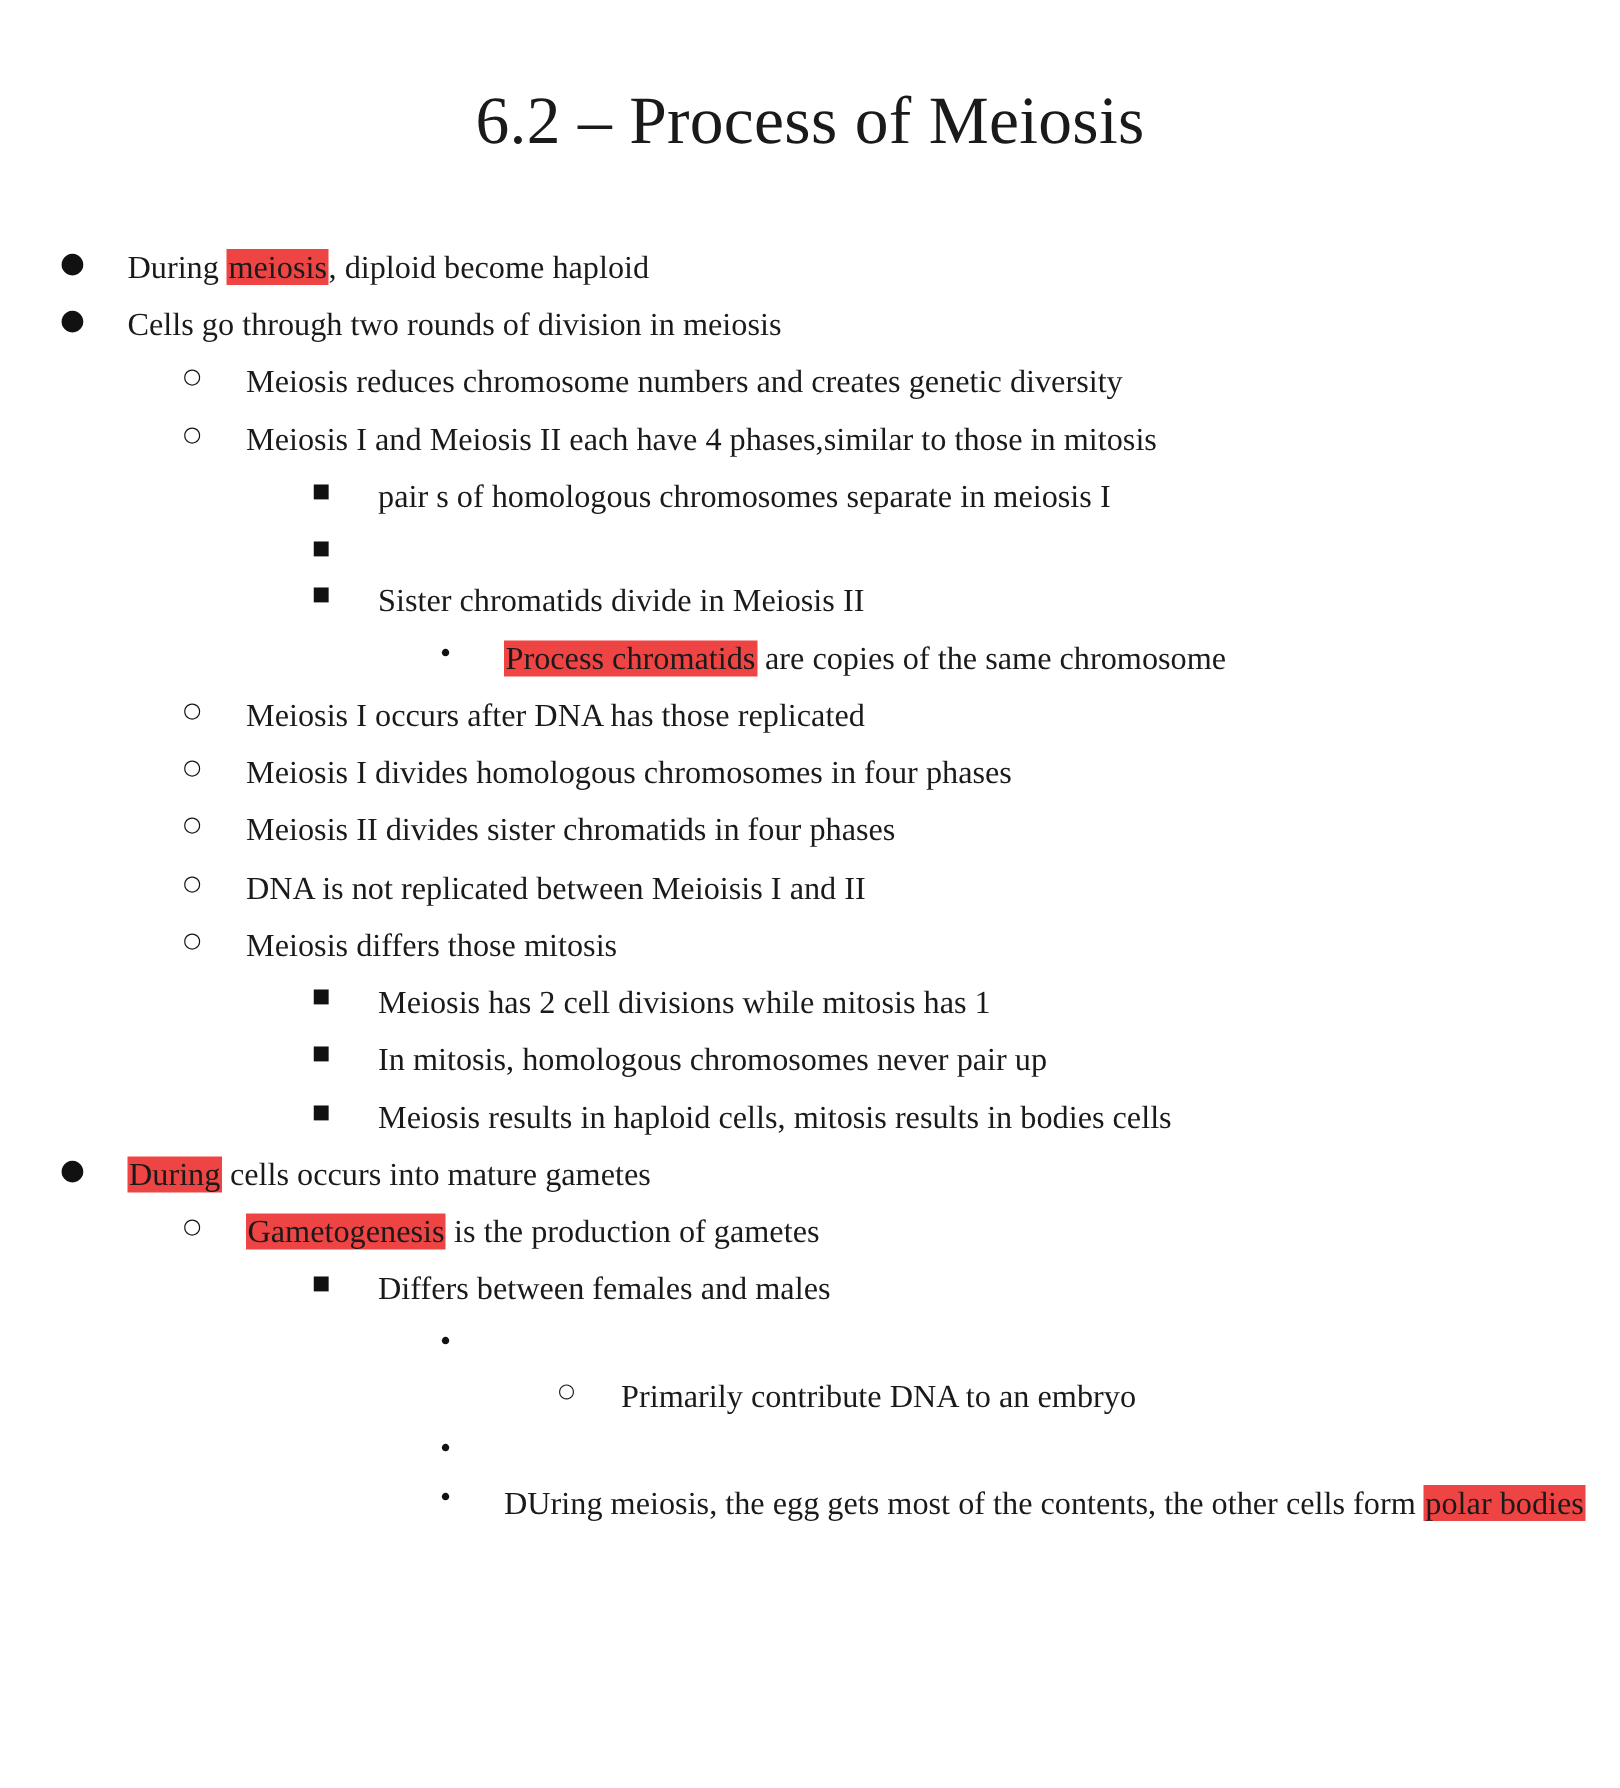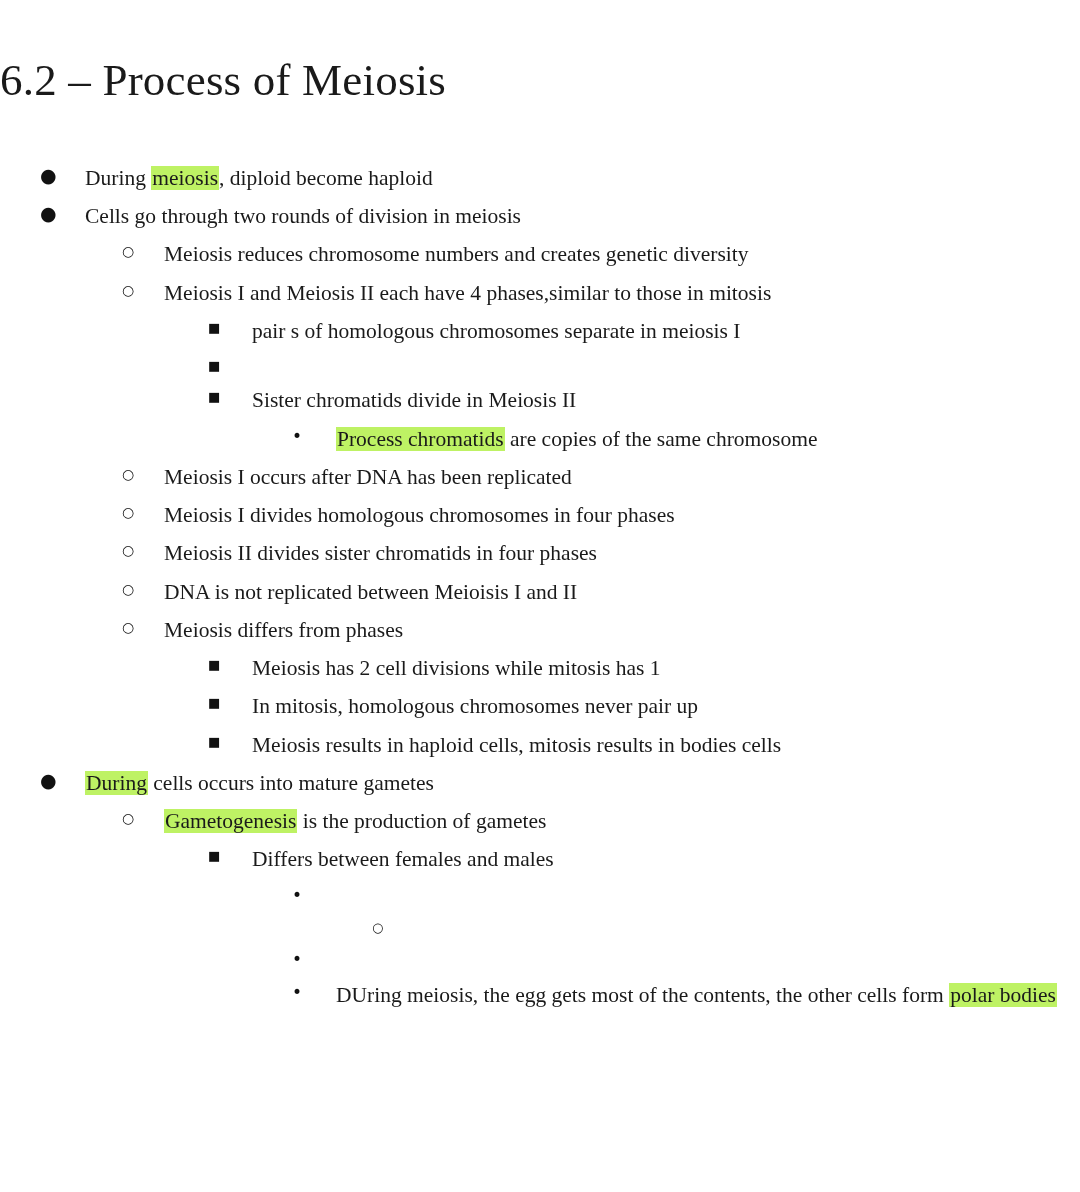--- a/index.html
+++ b/index.html
@@ -15,21 +15,21 @@
     overflow: hidden;
   }
   .page {
     width: 1080px;
     height: 1192px;
     position: relative;
     box-sizing: border-box;
     padding: 0;
   }
   .doc-title {
-    text-align: left;
+    text-align: center;
     font-size: 45px;
     font-weight: 400;
     letter-spacing: 0.2px;
     margin: 55px 0 0 0;
     line-height: 1.15;
     font-family: "Liberation Serif", "DejaVu Serif", serif;
   }
   .outline {
     margin: 52px 0 0 0;
     padding: 0;
@@ -65,21 +65,21 @@
   .lvl5 > .row { padding-left: 372px; }
 
   
   .lvl1 .bullet { width: 45px; font-size: 19px; line-height: 1.72; }
   .lvl2 .bullet { width: 42px; font-size: 14px; line-height: 2.35; }
   .lvl3 .bullet { width: 44px; font-size: 13px; line-height: 2.4; }
   .lvl4 .bullet { width: 44px; font-size: 17px; line-height: 1.95; }
   .lvl5 .bullet { width: 42px; font-size: 13px; line-height: 2.4; }
 
   .hl {
-    background: #bef264;
+    background: #ef4444;
     padding: 0 1px;
   }
 </style>
 </head>
 <body>
 
 <div class="page">
   <h1 class="doc-title">6.2 – Process of Meiosis</h1>
   <ul class="outline" id="outline-root">
       <li class="li lvl1">
@@ -125,21 +125,21 @@
       </li>
       <li class="li lvl4">
         <div class="row">
           <span class="bullet">•</span>
           <span class="txt"><span class="hl">Process chromatids</span><span> are copies of the same chromosome</span></span>
         </div>
       </li>
       <li class="li lvl2">
         <div class="row">
           <span class="bullet">○</span>
-          <span class="txt"><span>Meiosis I occurs after DNA has been replicated</span></span>
+          <span class="txt"><span>Meiosis I occurs after DNA has those replicated</span></span>
         </div>
       </li>
       <li class="li lvl2">
         <div class="row">
           <span class="bullet">○</span>
           <span class="txt"><span>Meiosis I divides homologous chromosomes in four phases</span></span>
         </div>
       </li>
       <li class="li lvl2">
         <div class="row">
@@ -149,21 +149,21 @@
       </li>
       <li class="li lvl2">
         <div class="row">
           <span class="bullet">○</span>
           <span class="txt"><span>DNA is not replicated between Meioisis I and II</span></span>
         </div>
       </li>
       <li class="li lvl2">
         <div class="row">
           <span class="bullet">○</span>
-          <span class="txt"><span>Meiosis differs from phases</span></span>
+          <span class="txt"><span>Meiosis differs those mitosis</span></span>
         </div>
       </li>
       <li class="li lvl3">
         <div class="row">
           <span class="bullet">■</span>
           <span class="txt"><span>Meiosis has 2 cell divisions while mitosis has 1</span></span>
         </div>
       </li>
       <li class="li lvl3">
         <div class="row">
@@ -196,20 +196,21 @@
         </div>
       </li>
       <li class="li lvl4">
         <div class="row">
           <span class="bullet">•</span>
         </div>
       </li>
       <li class="li lvl5">
         <div class="row">
           <span class="bullet">○</span>
+          <span class="txt"><span>Primarily contribute DNA to an embryo</span></span>
         </div>
       </li>
       <li class="li lvl4">
         <div class="row">
           <span class="bullet">•</span>
         </div>
       </li>
       <li class="li lvl4">
         <div class="row">
           <span class="bullet">•</span>

